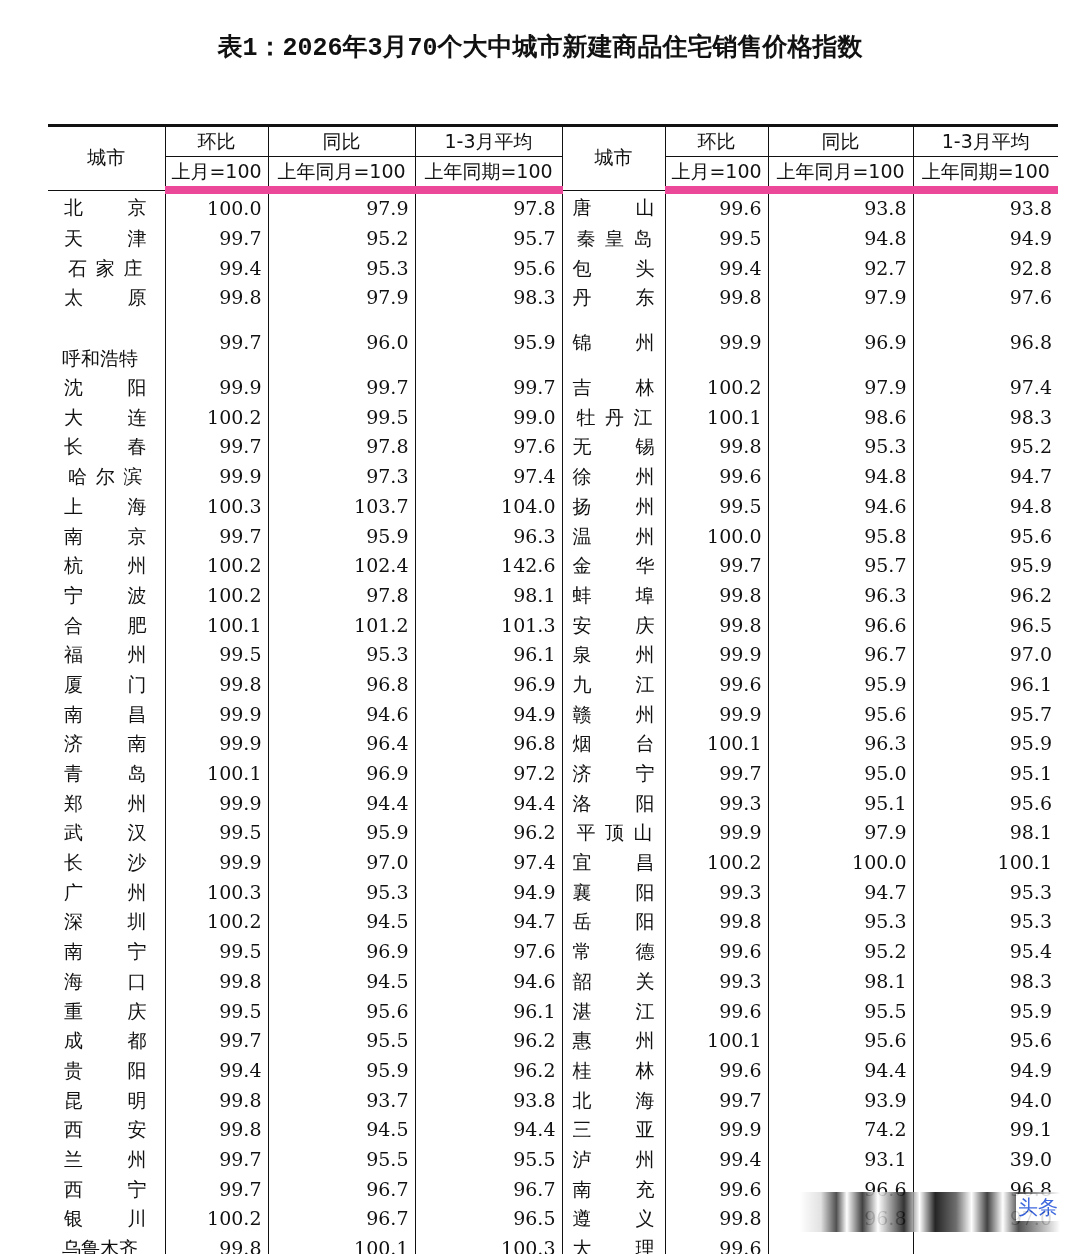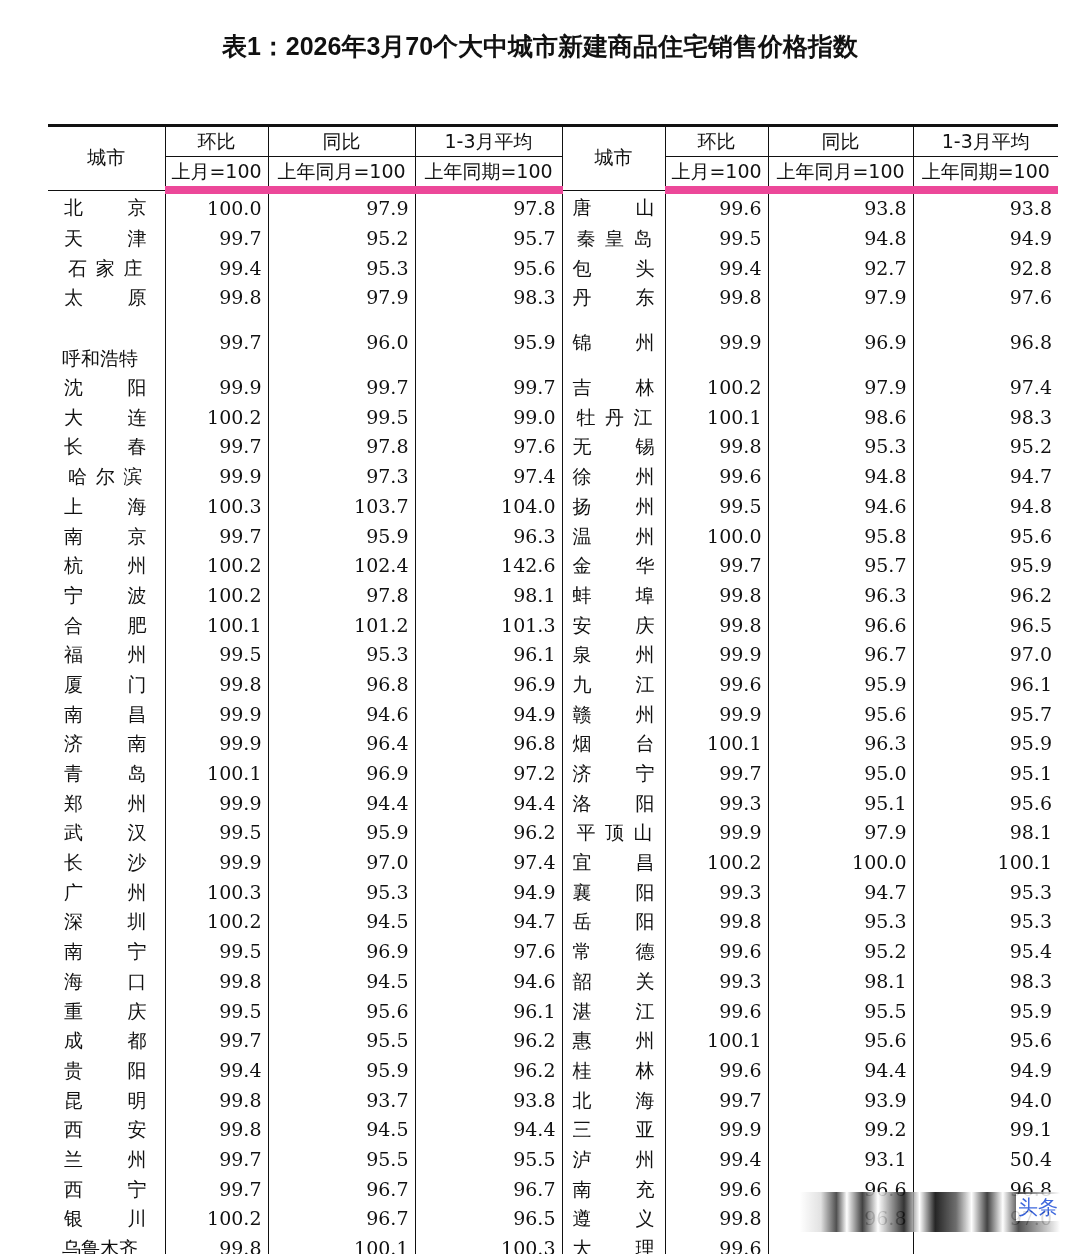--- a/index.html
+++ b/index.html
@@ -1,19 +1,19 @@
 <!DOCTYPE html>
 <html><head>
 <meta charset="utf-8">
 <style>
   html, body { margin:0; padding:0; background:#ffffff; }
   body { width:1080px; height:1254px; position:relative; overflow:hidden;
          font-family:"DejaVu Serif","Liberation Serif",serif; color:#111; }
   .title { position:absolute; top:30px; left:0; width:1080px; text-align:center;
-           font-family:Liberation Sans, sans-serif; font-weight:bold;
+           font-family:Liberation Mono, monospace; font-weight:bold;
            font-size:25px; letter-spacing:0px; color:#111; }
   table.idx { position:absolute; left:48px; top:124px; width:1010px;
               border-collapse:collapse; table-layout:fixed; }
   table.idx col.c-city { width:117px; }
   table.idx col.c-hb { width:103px; }
   table.idx col.c-tb { width:147px; }
   table.idx col.c-avg { width:147px; }
   table.idx col.c-city2 { width:103px; }
   table.idx col.c-hb2 { width:103px; }
   table.idx col.c-tb2 { width:145px; }
@@ -689,42 +689,42 @@
         <td class="num">99.8</td>
         <td class="num">94.5</td>
         <td class="num">94.4</td>
         <td class="city city2">
           <div class="nm">
             <span>三</span>
             <span>亚</span>
           </div>
         </td>
         <td class="num">99.9</td>
-        <td class="num">99.2</td>
+        <td class="num">74.2</td>
         <td class="num">99.1</td>
       </tr>
       <tr>
         <td class="city first">
           <div class="nm">
             <span>兰</span>
             <span>州</span>
           </div>
         </td>
         <td class="num">99.7</td>
         <td class="num">95.5</td>
         <td class="num">95.5</td>
         <td class="city city2">
           <div class="nm">
             <span>泸</span>
             <span>州</span>
           </div>
         </td>
         <td class="num">99.4</td>
         <td class="num">93.1</td>
-        <td class="num">50.4</td>
+        <td class="num">39.0</td>
       </tr>
       <tr>
         <td class="city first">
           <div class="nm">
             <span>西</span>
             <span>宁</span>
           </div>
         </td>
         <td class="num">99.7</td>
         <td class="num">96.7</td>

